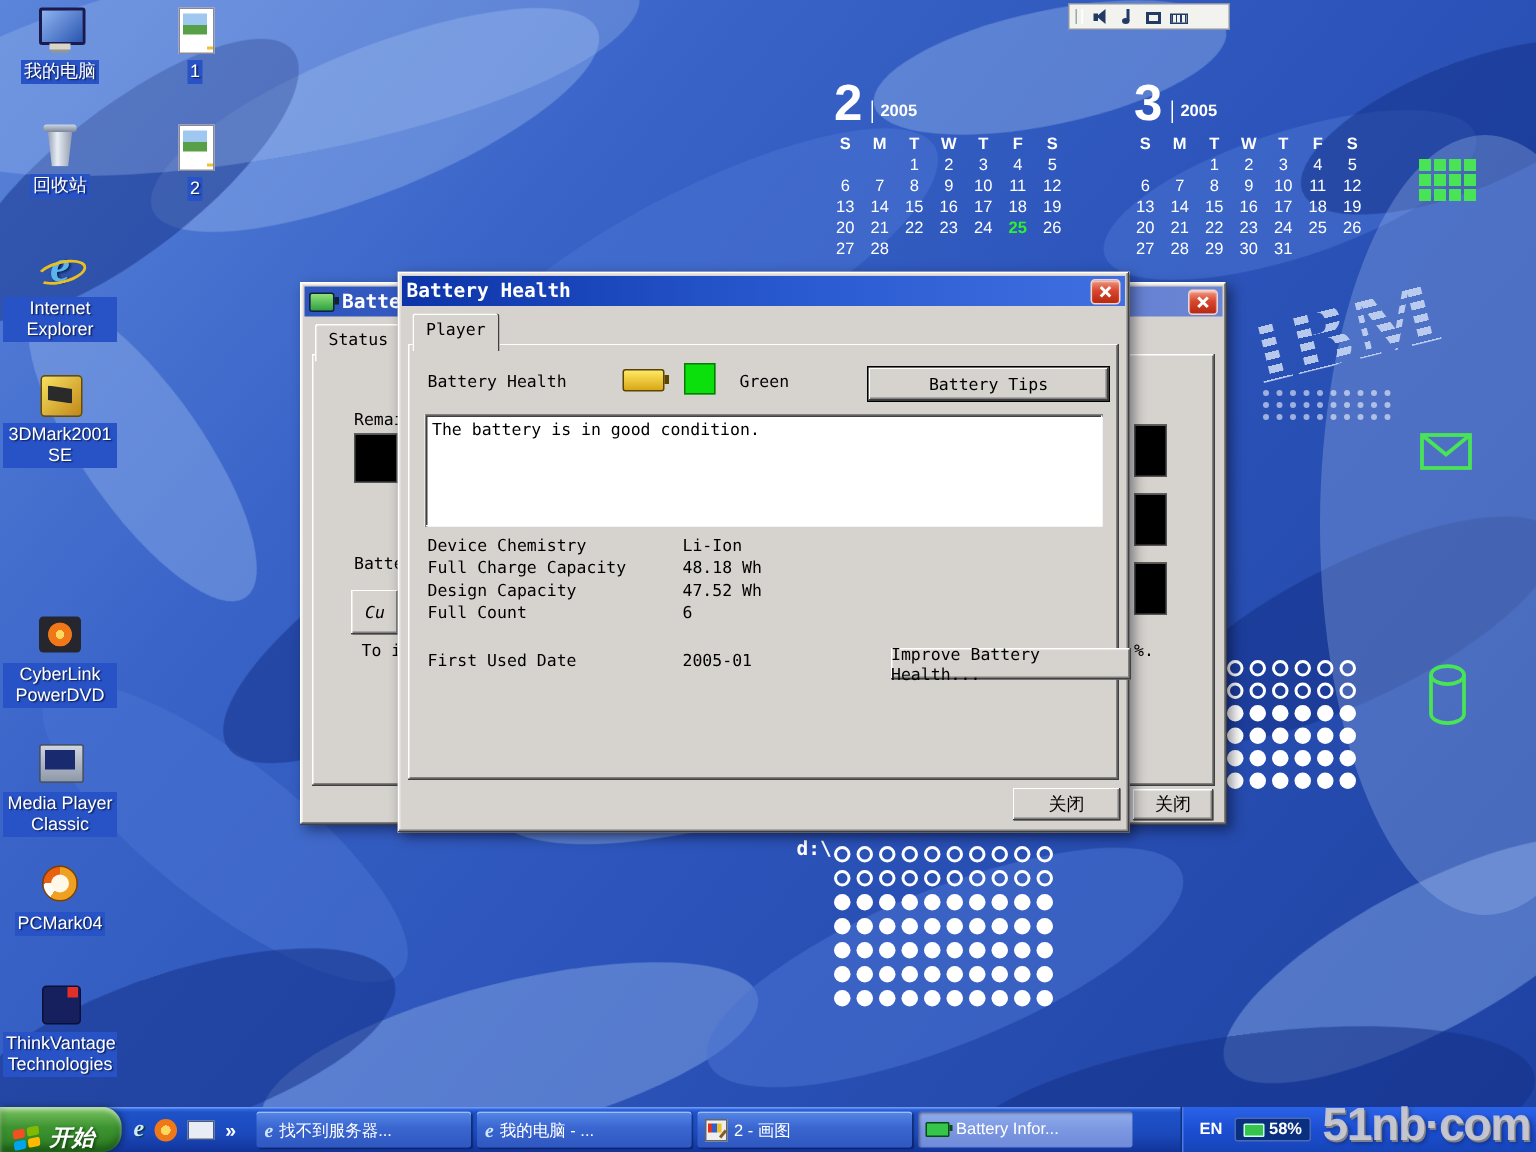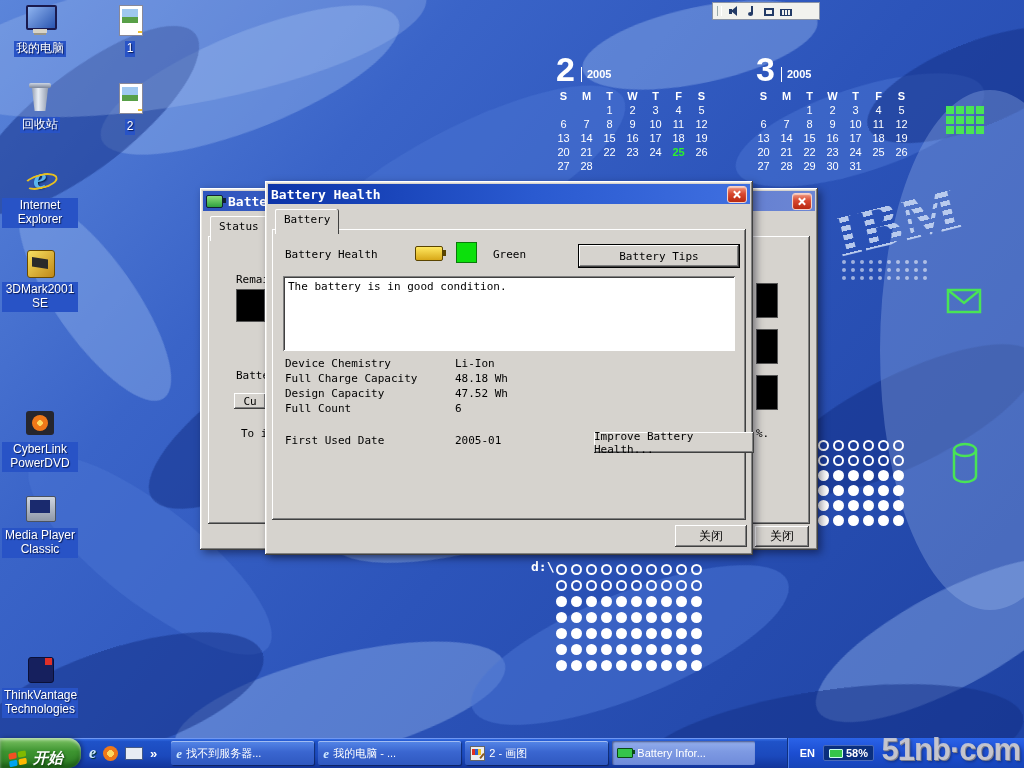--- a/index.html
+++ b/index.html
@@ -377,20 +377,21 @@
   <span class="tt tt-kbd"></span>
 </div>
 
 <div id="desktop-icons">
     <div class="desk-item" style="top: 4px; left: 2px;"><div class="dicon ic-my-computer"></div><div class="dlabel">我的电脑</div></div>
     <div class="desk-item" style="top: 80px; left: 2px;"><div class="dicon ic-recycle-bin"></div><div class="dlabel">回收站</div></div>
     <div class="desk-item" style="top: 162px; left: 2px;"><div class="dicon ic-internet-explorer">e</div><div class="dlabel">Internet Explorer</div></div>
     <div class="desk-item" style="top: 246px; left: 2px;"><div class="dicon ic-mark3d"></div><div class="dlabel">3DMark2001 SE</div></div>
     <div class="desk-item" style="top: 492px; left: 2px;"><div class="dicon ic-mpc"></div><div class="dlabel">Media Player Classic</div></div>
     <div class="desk-item" style="top: 406px; left: 2px;"><div class="dicon ic-powerdvd"></div><div class="dlabel">CyberLink PowerDVD</div></div>
+    <div class="desk-item" style="top: 572px; left: 2px;"><div class="dicon ic-pcmark"></div><div class="dlabel">PCMark04</div></div>
     <div class="desk-item" style="top: 652px; left: 2px;"><div class="dicon ic-thinkvantage"></div><div class="dlabel">ThinkVantage Technologies</div></div>
     <div class="desk-item" style="top: 4px; left: 92px;"><div class="dicon ic-jpg"></div><div class="dlabel">1</div></div>
     <div class="desk-item" style="top: 82px; left: 92px;"><div class="dicon ic-jpg"></div><div class="dlabel">2</div></div>
   </div>
 
 <div id="calendars">
     <div class="calendar" style="left: 552px; top: 52px;">
       <div class="cal-head">
         <span class="cal-month">2</span>
         <span class="cal-year">2005</span>
@@ -496,35 +497,35 @@
   <div class="tbar tbar-inactive">
     <span class="title-icon"></span>
     <span class="ttl">Batte</span>
     <span class="xbtn"></span>
   </div>
   <div class="tab" style="left:10px;top:28px;">Status</div>
   <div class="panel" style="left:8px;top:48px;width:602px;height:288px;"></div>
   <div class="frag mono" style="left:36px;top:84px;width:30px;">Remain</div>
   <div class="blackbox" style="left:36px;top:101px;width:27px;height:31px;"></div>
   <div class="frag mono" style="left:36px;top:180px;width:30px;">Batte</div>
-  <div class="cbtn" style="left:34px;top:205px;width:32px;height:16px;overflow:hidden;">Cu</div>
+  <div class="cbtn" style="left:34px;top:205px;width:32px;height:30px;overflow:hidden;font-style:italic;">Cu</div>
   <div class="frag mono" style="left:41px;top:238px;width:24px;">To i</div>
   <div class="blackbox" style="left:556px;top:95px;width:20px;height:33px;"></div>
   <div class="blackbox" style="left:556px;top:141px;width:20px;height:33px;"></div>
   <div class="blackbox" style="left:556px;top:187px;width:20px;height:33px;"></div>
   <div class="frag mono" style="left:556px;top:238px;width:30px;">%.</div>
   <div class="cbtn cbtn-cn" style="left:555px;top:338px;width:54px;height:21px;">关闭</div>
 </div>
 
 <div id="bh-dialog" class="win">
   <div class="tbar tbar-active">
     <span class="ttl">Battery Health</span>
     <span class="xbtn"></span>
   </div>
-  <div class="tab" style="left:10px;top:28px;">Battery</div>
+  <div class="tab" style="left:10px;top:28px;">Player</div>
   <div class="panel" style="left:7px;top:48px;width:474px;height:291px;"></div>
 
   <div class="frag mono" style="left:20px;top:66px;width:120px;">Battery Health</div>
   <div class="batt-glyph" style="left:150px;top:65px;width:26px;height:13px;"></div>
   <div id="bh-green-box"></div>
   <div class="frag mono" style="left:228px;top:66px;width:60px;">Green</div>
   <div class="cbtn cbtn-default" style="left:313px;top:63px;width:160px;height:22px;">Battery Tips</div>
 
   <div class="sunken mono" style="left:18px;top:95px;width:452px;height:75px;padding:3px 5px;box-sizing:border-box;">The battery is in good condition.</div>
 

